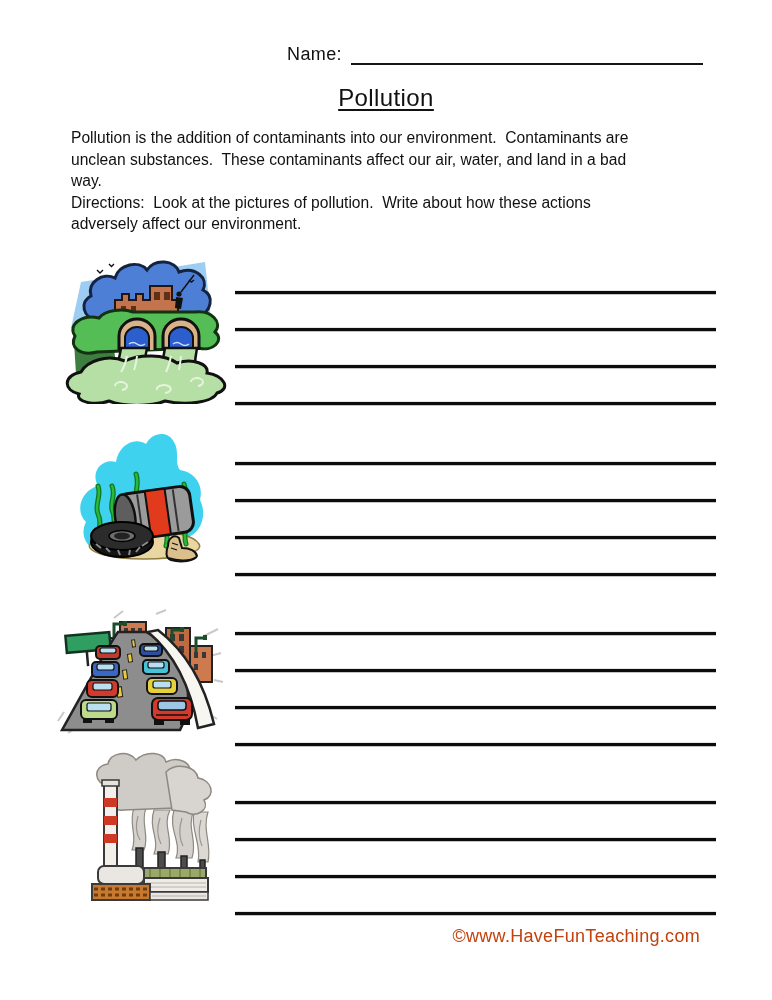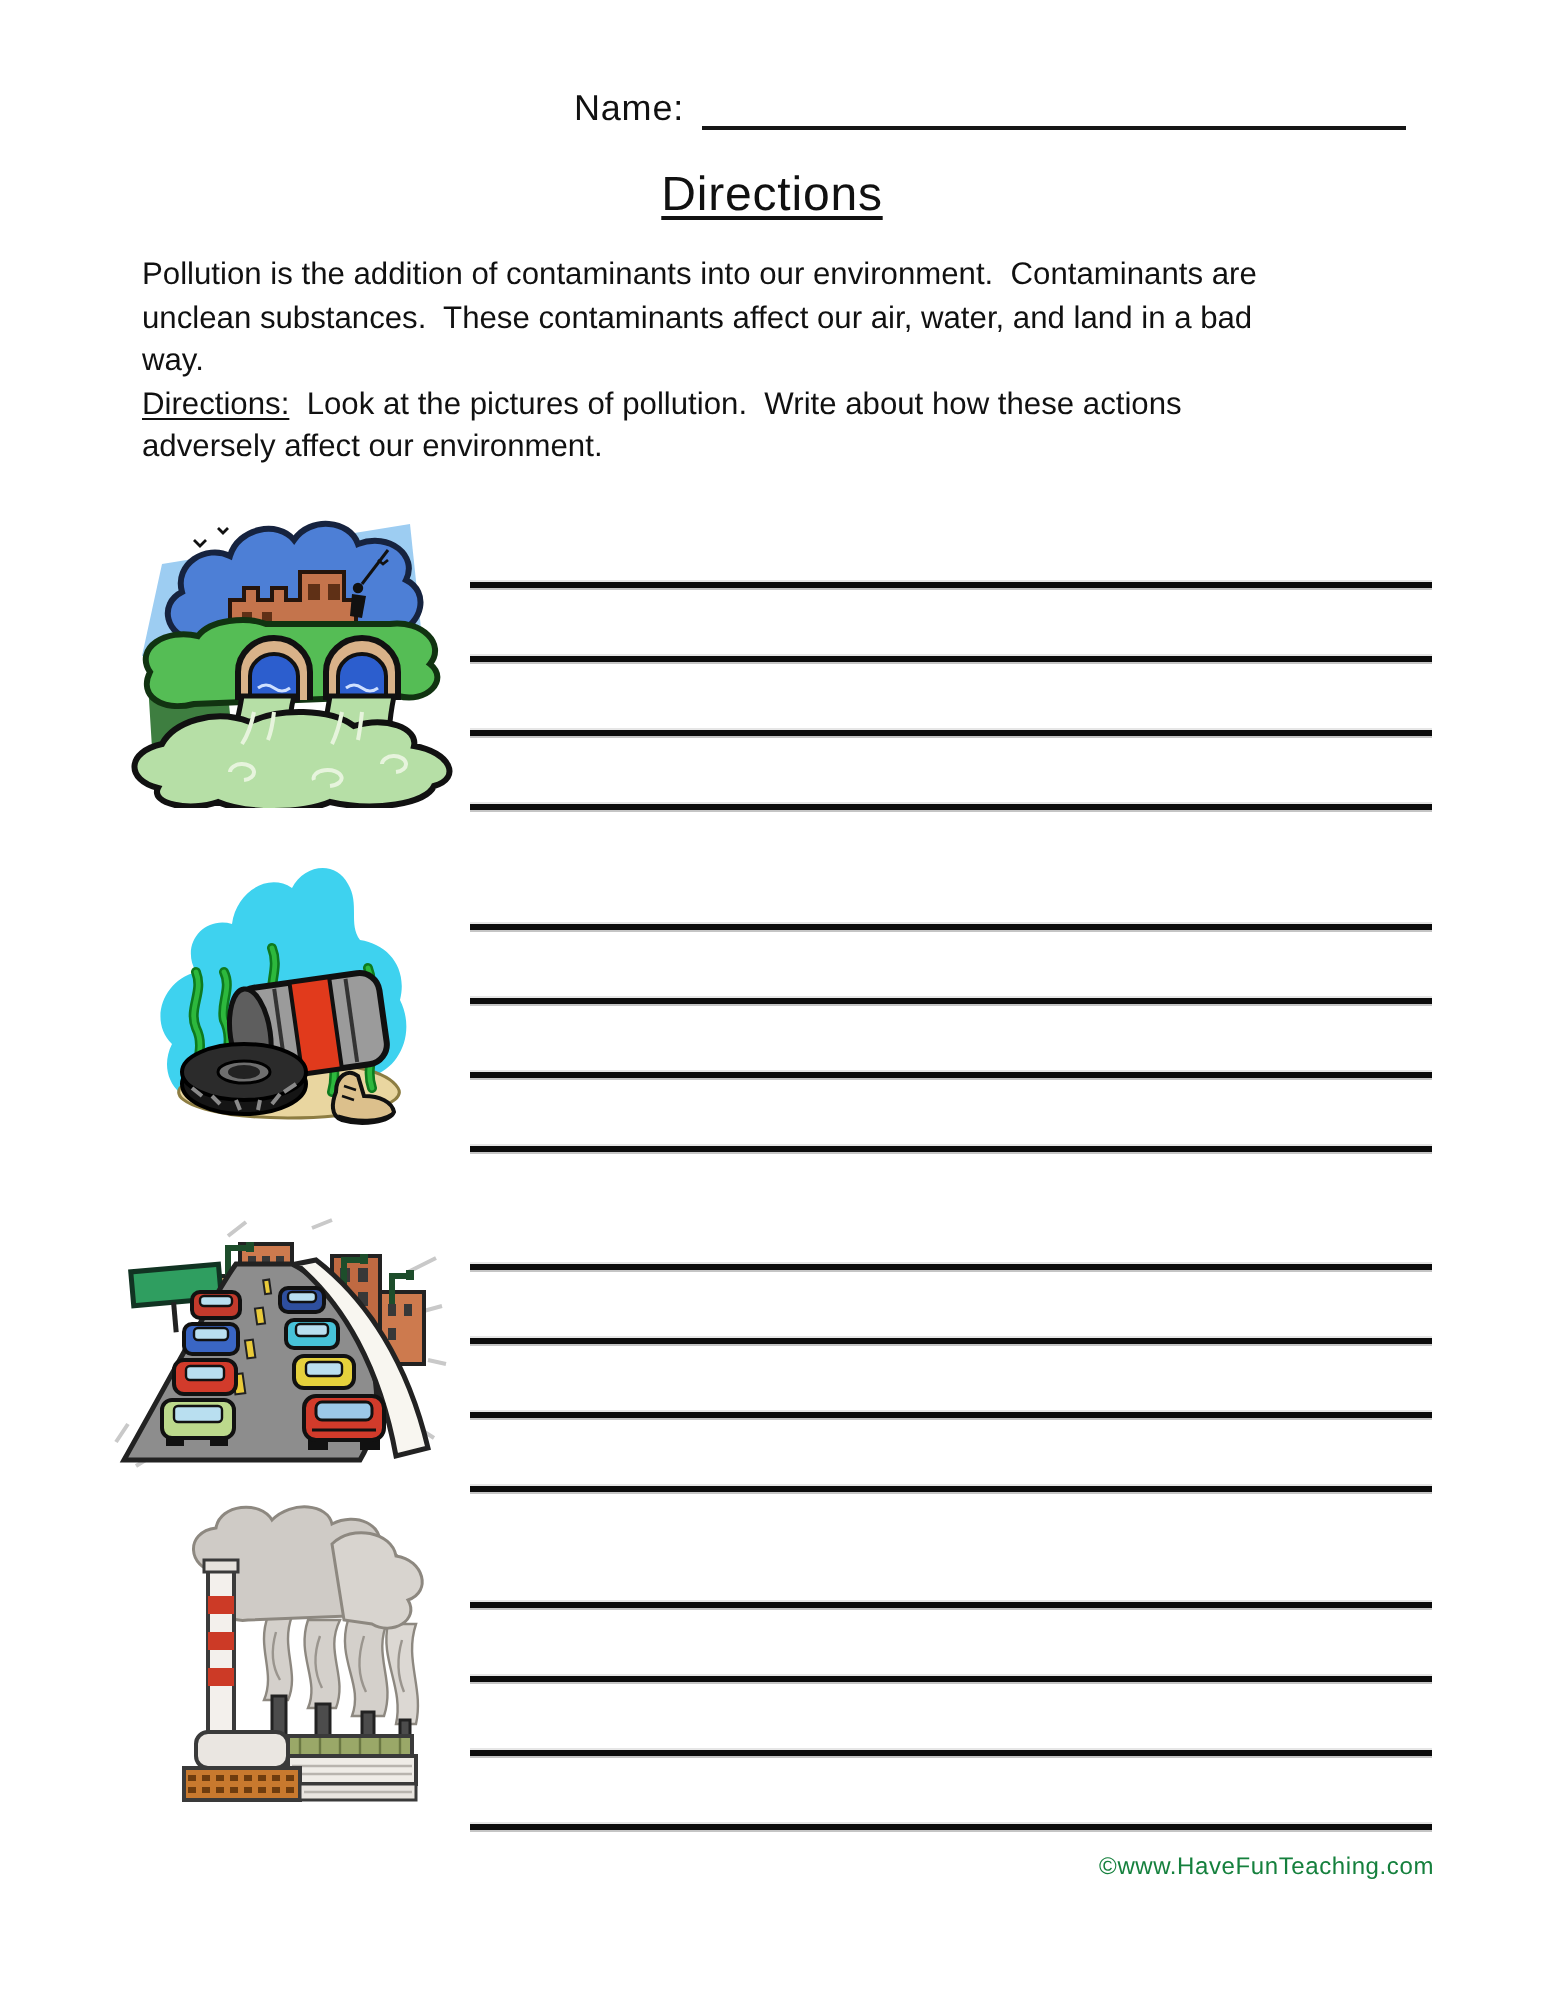--- a/index.html
+++ b/index.html
@@ -33,53 +33,53 @@
     text-decoration:underline;
     text-underline-offset:3px;
   }
   
   .body-text{
     position:absolute;
     left:71px; top:127px; width:655px;
     font-size:15.6px; line-height:21.6px;
     white-space:pre-wrap;
   }
-  .u{text-decoration:underline; text-underline-offset:2px;}
+  .u{text-underline-offset:2px;}
   
   .lines-block{position:absolute; left:235px; width:481px;}
   .lines-s1{top:291px;} .lines-s2{top:462px;} .lines-s3{top:632px;} .lines-s4{top:801px;}
   .writing-line{
     height:3px; margin-bottom:34px;
     background:#0c0c0c;
     box-shadow:0 1px 0 rgba(150,150,150,.55), 0 -1px 0 rgba(200,200,200,.45);
   }
   
   .illus{position:absolute;}
   .illus-1{left:57px; top:256px;}
   .illus-2{left:68px; top:428px;}
   .illus-3{left:56px; top:594px;}
   .illus-4{left:80px; top:752px;}
   
   .footer{
     position:absolute;
-    right:55px; top:926px;
-    font-size:12px; letter-spacing:.3px; color:#15803d;
+    right:72px; top:926px;
+    font-size:18px; letter-spacing:.3px; color:#c2410c;
   }
 </style>
 </head>
 <body>
 
 <div class="page">
 
   <div class="name-row">
     <span>Name:</span>
     <span class="name-blank"></span>
   </div>
 
-  <div class="title">Directions</div>
+  <div class="title">Pollution</div>
 
   <div class="body-text"><span>Pollution is the addition of contaminants into our environment.  Contaminants are
 unclean substances.  These contaminants affect our air, water, and land in a bad
 way.</span><br><span class="u">Directions:</span><span>  Look at the pictures of pollution.  Write about how these actions
 adversely affect our environment.</span></div>
 
   <svg class="illus illus-1" width="174" height="148" viewBox="0 0 174 148">
     <polygon points="24,26 148,6 156,82 14,72" fill="#9dcdf2"></polygon>
     <polygon points="16,70 54,62 62,140 20,134" fill="#3e7e40"></polygon>
     <path d="M40,64 C26,62 22,46 34,40 C30,26 46,16 58,22 C62,8 82,4 90,14 C98,2 118,4 122,16 C138,10 152,22 146,34 C158,40 154,56 142,60 C146,70 132,76 122,70 L52,72 C44,74 38,70 40,64 Z" fill="#4d7fd6" stroke="#16233f" stroke-width="3"></path>

